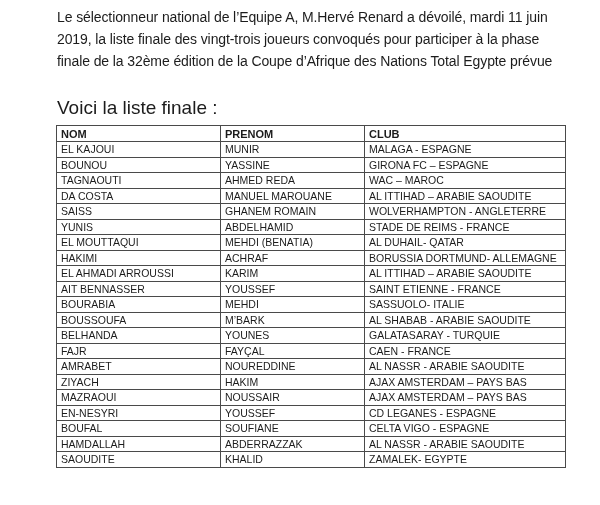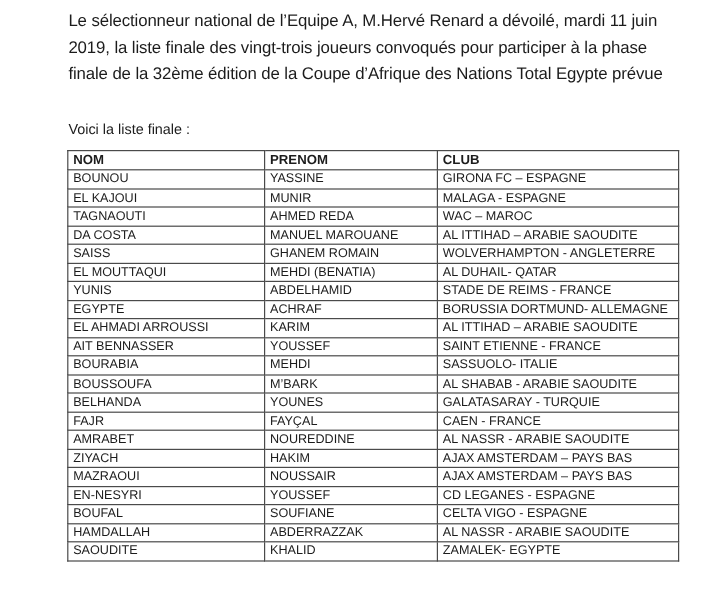--- a/index.html
+++ b/index.html
@@ -23,21 +23,21 @@
   .intro .line {
     font-size: 14px;
     line-height: 22px;
     white-space: nowrap;
     letter-spacing: -0.1px;
   }
   .lead-in {
     position: absolute;
     left: 57px;
     top: 97px;
-    font-size: 12px;
+    font-size: 19px;
     line-height: 22px;
     white-space: nowrap;
   }
   table.players {
     position: absolute;
     left: 56px;
     top: 125px;
     width: 509px;
     border-collapse: collapse;
     table-layout: fixed;
@@ -84,56 +84,56 @@
   </colgroup>
   <thead>
     <tr>
       <th>NOM</th>
       <th>PRENOM</th>
       <th>CLUB</th>
     </tr>
   </thead>
   <tbody>
       <tr>
+        <td>EL KAJOUI</td>
+        <td>MUNIR</td>
+        <td>MALAGA - ESPAGNE</td>
+      </tr>
+      <tr>
         <td>BOUNOU</td>
         <td>YASSINE</td>
         <td>GIRONA FC – ESPAGNE</td>
       </tr>
       <tr>
-        <td>EL KAJOUI</td>
-        <td>MUNIR</td>
-        <td>MALAGA - ESPAGNE</td>
-      </tr>
-      <tr>
         <td>TAGNAOUTI</td>
         <td>AHMED REDA</td>
         <td>WAC – MAROC</td>
       </tr>
       <tr>
         <td>DA COSTA</td>
         <td>MANUEL MAROUANE</td>
         <td>AL ITTIHAD – ARABIE SAOUDITE</td>
       </tr>
       <tr>
         <td>SAISS</td>
         <td>GHANEM ROMAIN</td>
         <td>WOLVERHAMPTON - ANGLETERRE</td>
       </tr>
       <tr>
+        <td>YUNIS</td>
+        <td>ABDELHAMID</td>
+        <td>STADE DE REIMS - FRANCE</td>
+      </tr>
+      <tr>
         <td>EL MOUTTAQUI</td>
         <td>MEHDI (BENATIA)</td>
         <td>AL DUHAIL- QATAR</td>
       </tr>
       <tr>
-        <td>YUNIS</td>
-        <td>ABDELHAMID</td>
-        <td>STADE DE REIMS - FRANCE</td>
-      </tr>
-      <tr>
-        <td>EGYPTE</td>
+        <td>HAKIMI</td>
         <td>ACHRAF</td>
         <td>BORUSSIA DORTMUND- ALLEMAGNE</td>
       </tr>
       <tr>
         <td>EL AHMADI ARROUSSI</td>
         <td>KARIM</td>
         <td>AL ITTIHAD – ARABIE SAOUDITE</td>
       </tr>
       <tr>
         <td>AIT BENNASSER</td>

